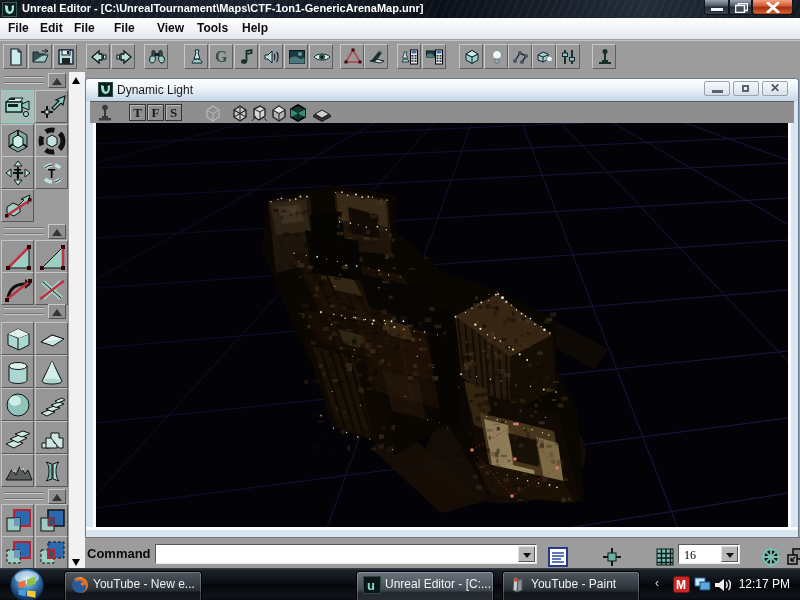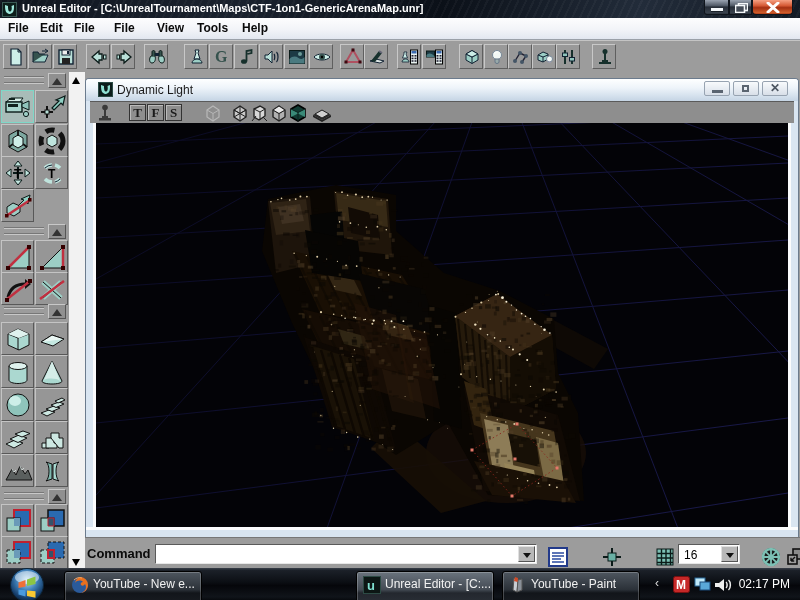--- a/index.html
+++ b/index.html
@@ -72,21 +72,21 @@
   .tfs { position:absolute; top:2px; width:17px; height:17px; background:#8e8e8e;
     border:1px solid #333; box-shadow:1px 1px 0 #bbb inset; color:#1a1a1a;
     font-family:"Liberation Serif", serif; font-weight:bold; font-size:13px; text-align:center; line-height:16px; }
   #viewport { left:96px; top:123px; width:692px; height:404px; background:#030307; }
   #childbot { left:86px; top:527px; width:712px; height:10px; background:linear-gradient(#fbfcfd 0,#fbfcfd 3px,#d9e5f1 3px); }
 
   
   #cmdbar { left:85px; top:537px; width:715px; height:31px; background:#9c9c9c; border-top:1px solid #777; }
   #cmdlabel { position:absolute; left:2px; top:8px; font-size:13px; font-weight:bold; color:#0a0a0a; }
   .combo { position:absolute; background:#fff; border-top:1px solid #5a5a5a; border-left:1px solid #5a5a5a;
-    border-right:1px solid #e8e8e8; border-bottom:1px solid #e8e8e8; }
+    border-right:1px solid #e8e8e8; border-bottom:1px solid #e8e8e8;font-family:Liberation Serif, serif; }
   .dropbtn { position:absolute; right:1px; top:1px; width:17px; background:#b8b8b8;
     border-top:1px solid #e0e0e0; border-left:1px solid #e0e0e0; border-right:1px solid #555; border-bottom:1px solid #555; }
   .dropbtn:after { content:""; position:absolute; left:4px; top:6px; width:0; height:0;
     border-left:4px solid transparent; border-right:4px solid transparent; border-top:5px solid #111; }
   .cicon { position:absolute; top:9px; }
 
   
   #taskbar { left:0; top:568px; width:800px; height:32px;
     background:linear-gradient(#39404a 0%,#1b2028 8%,#0b0e13 45%,#05060a 55%,#10141a 90%,#070a0e 100%); }
   .task { position:absolute; top:3px; height:44px; width:138px; border-radius:3px;
@@ -1475,15 +1475,15 @@
         <text x="3" y="13" font-size="12" font-weight="bold" fill="#fff">M</text>
       </svg>
       <svg width="18" height="16" style="position:absolute;right:88px;top:9px;">
         <rect x="1" y="1" width="10" height="8" fill="#bfe8f8" stroke="#2a6a9a"></rect>
         <rect x="6" y="5" width="10" height="8" fill="#5aa8d8" stroke="#1a4a7a"></rect>
       </svg>
       <svg width="18" height="16" style="position:absolute;right:68px;top:9px;">
         <path d="M1 6h4l5-4v12l-5-4H1z" fill="#eee"></path>
         <path d="M12 5c1.5 1 1.5 5 0 6M14.5 3c2.5 2 2.5 8 0 10" stroke="#eee" stroke-width="1.5" fill="none"></path>
       </svg>
-      <span id="clock">02:17 PM</span>
+      <span id="clock">12:17 PM</span>
     </div>
   </div>
 
 </body></html>

